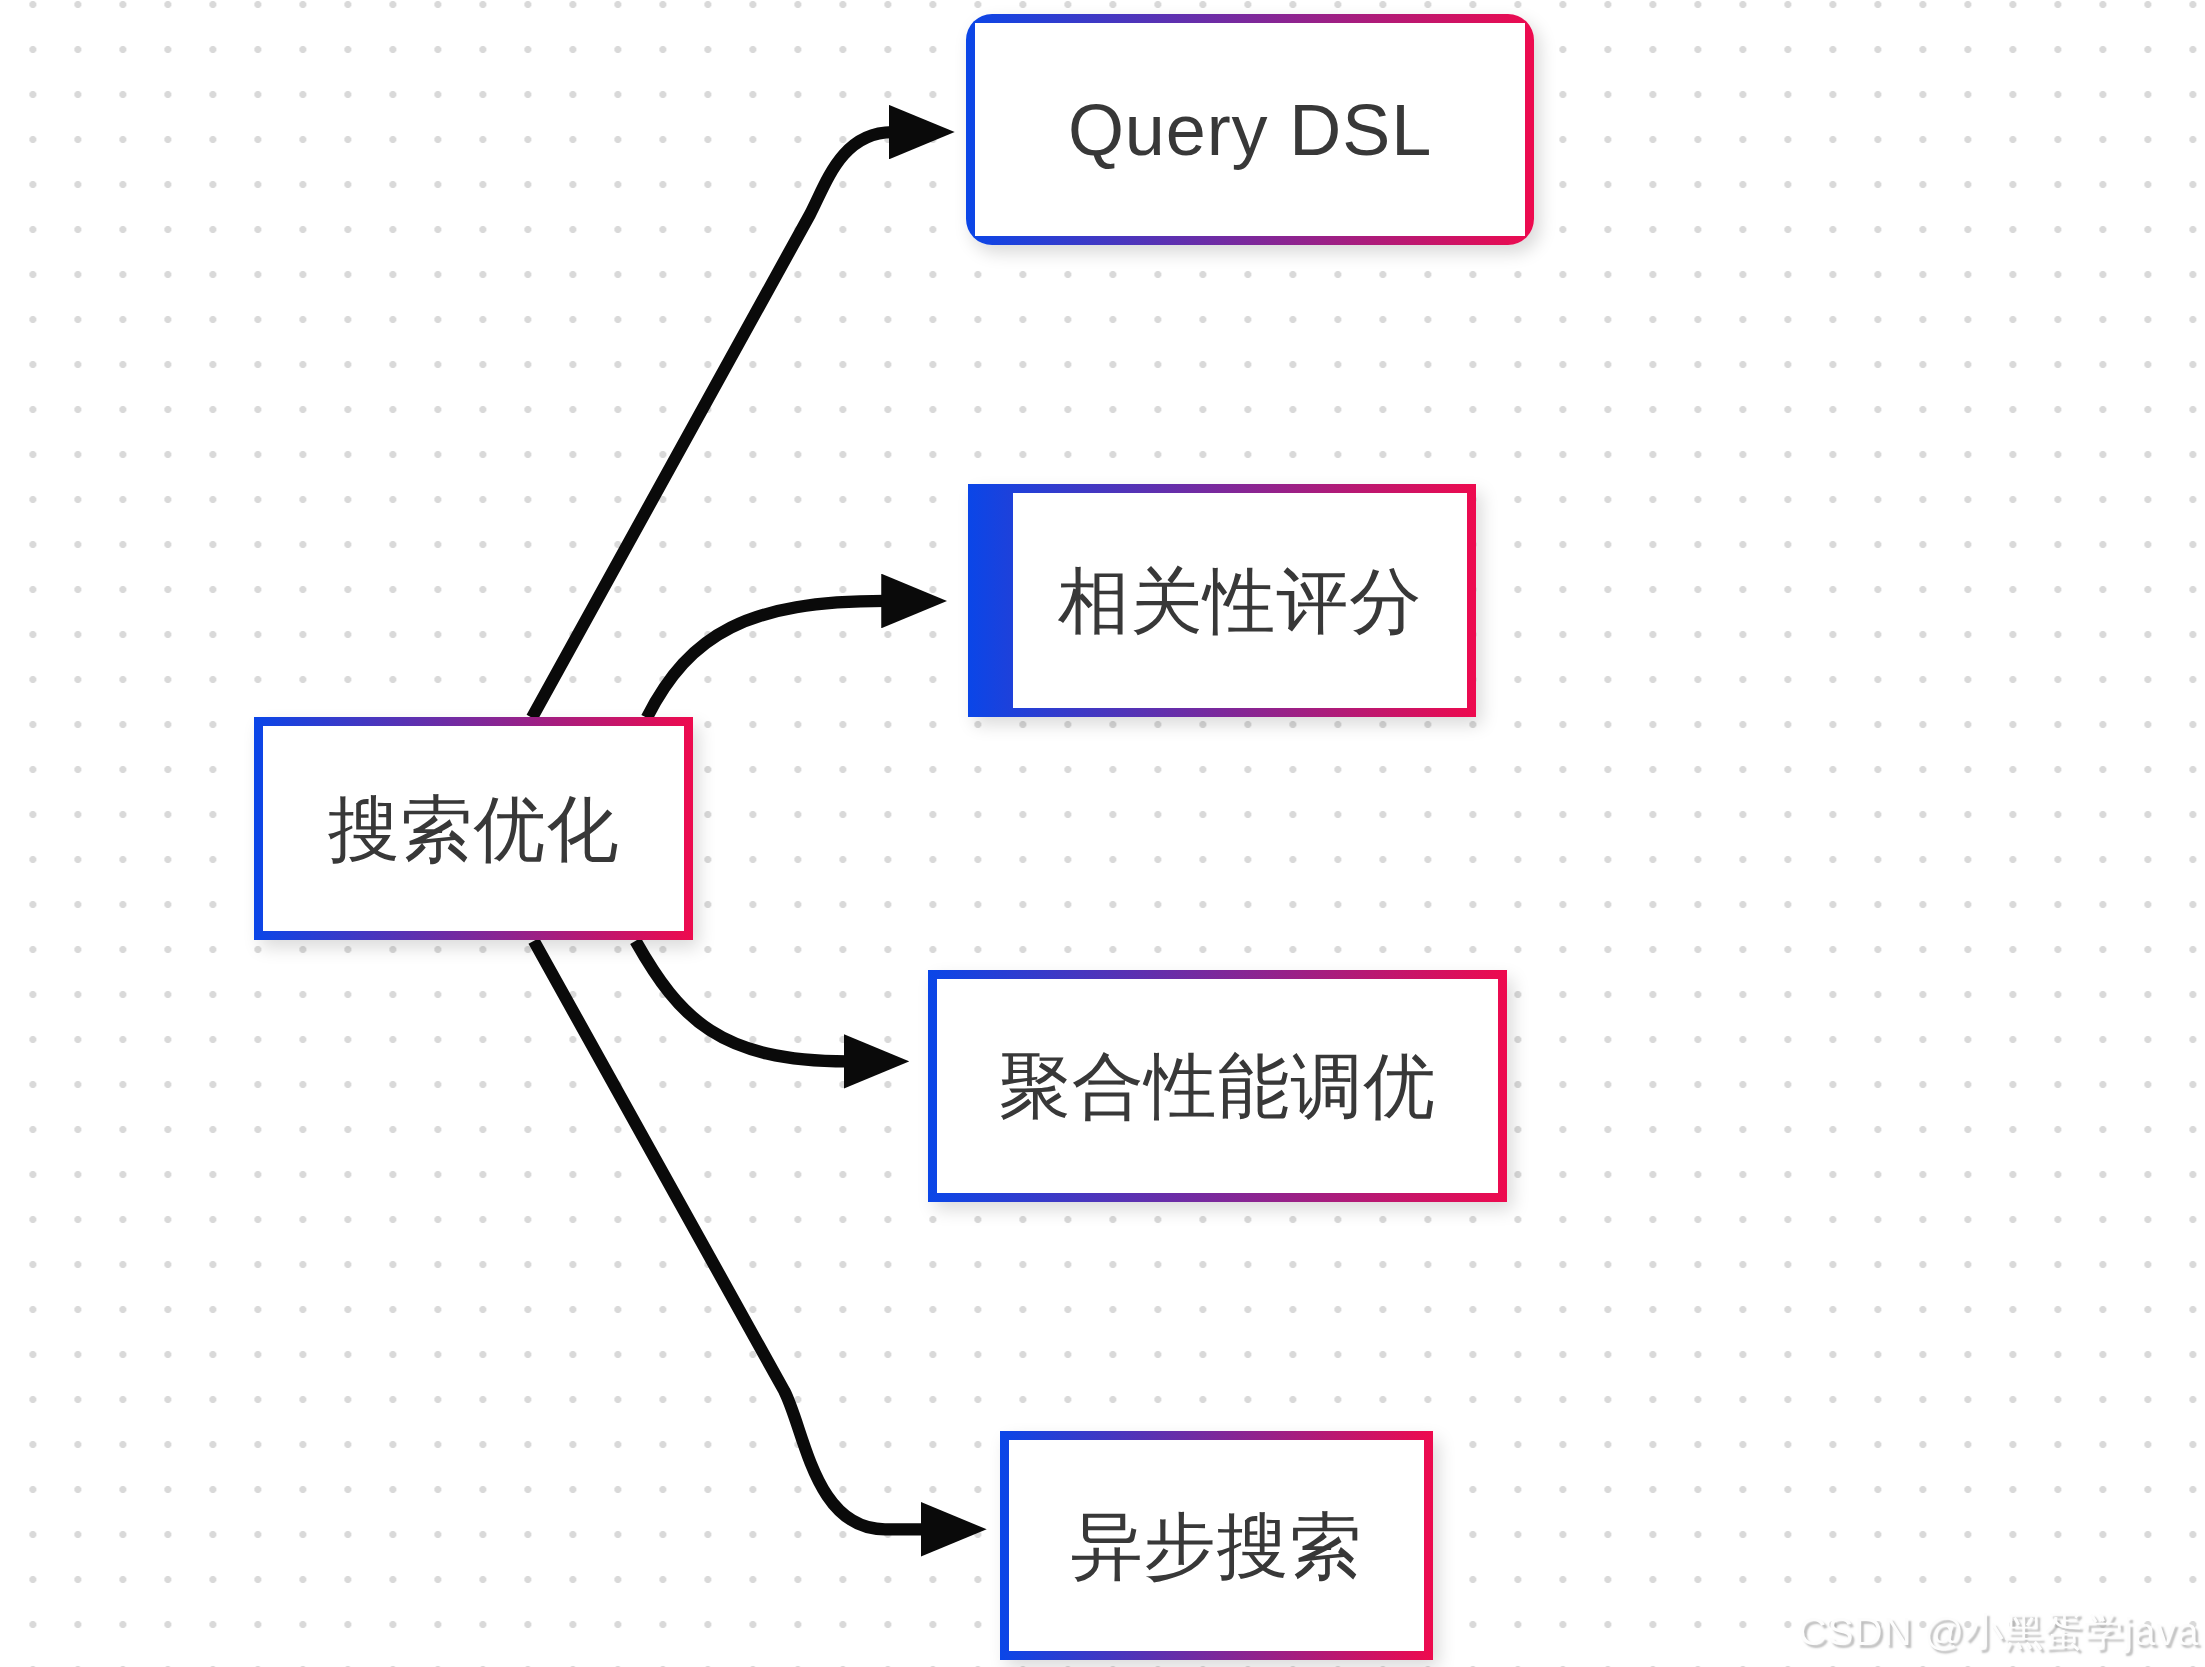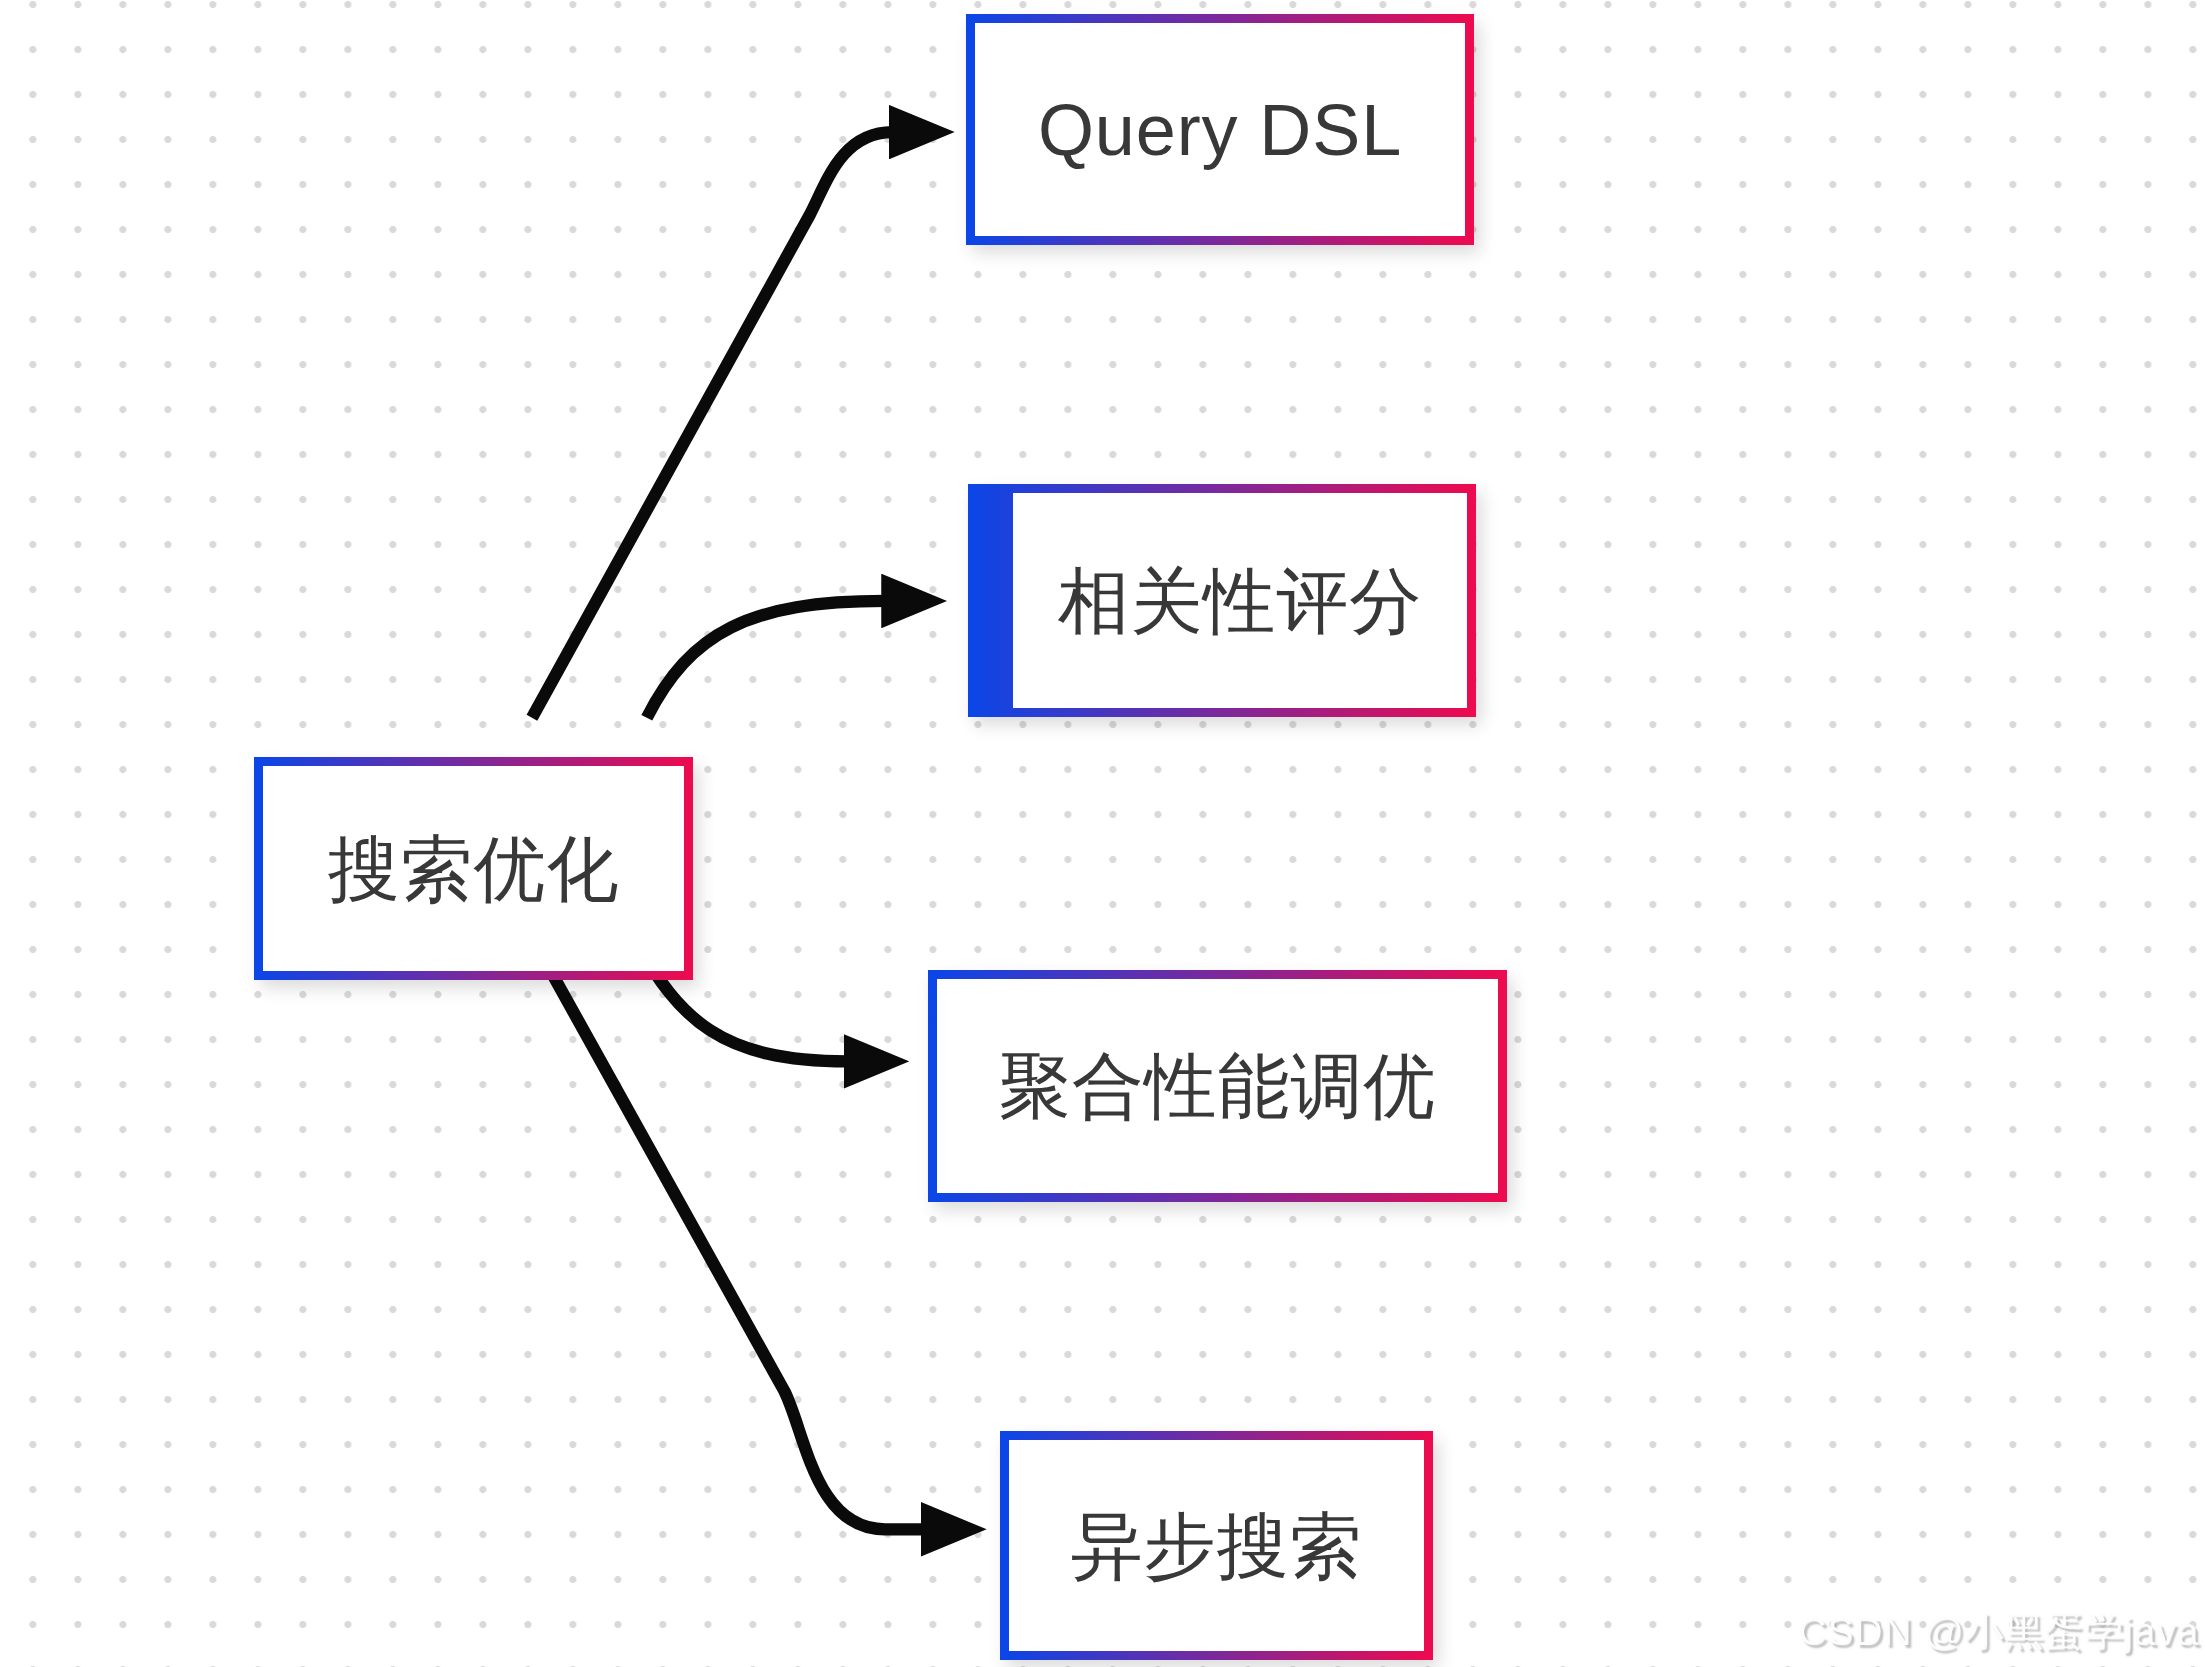--- a/index.html
+++ b/index.html
@@ -46,22 +46,22 @@
     background:#ffffff;
     display:flex;align-items:center;justify-content:center;
   }
   .node .node-label{
     color:var(--node-text,#383838);
     font-size:72px;
     line-height:1;
     white-space:nowrap;
     letter-spacing:0.9px;
   }
-  .node-root     {left:254px;  top:717px;  width:439px; height:223px;margin-top:40px;}
-  .node-branch-0 {left:966px; top:14px;   width:508px; height:231px;}
+  .node-root     {left:254px;  top:717px;  width:439px; height:223px;}
+  .node-branch-0 {left:966px; top:14px;   width:568px; height:231px;border-radius:26px;}
   .node-branch-1 {left:968px; top:484px;  width:508px; height:233px;padding-left:45px;}
   .node-branch-2 {left:928px;  top:970px; width:579px; height:232px;}
   .node-branch-3 {left:1000px; top:1415px; width:433px; height:229px;margin-top:16px;}
   .watermark{
     position:absolute;
     right:5.6px;bottom:9.4px;
     font-size:39px;
     color:#fdfdfd;
     text-shadow:2.8px 2.8px 1.9px rgba(140,140,140,0.55);
     white-space:nowrap;

